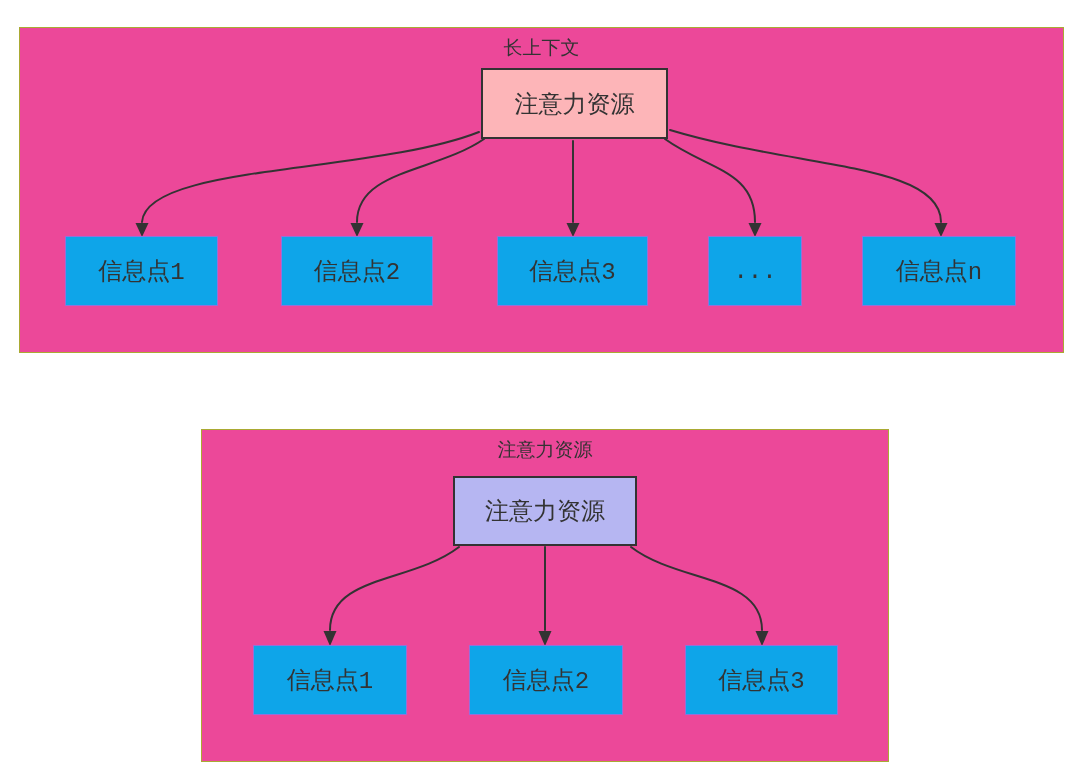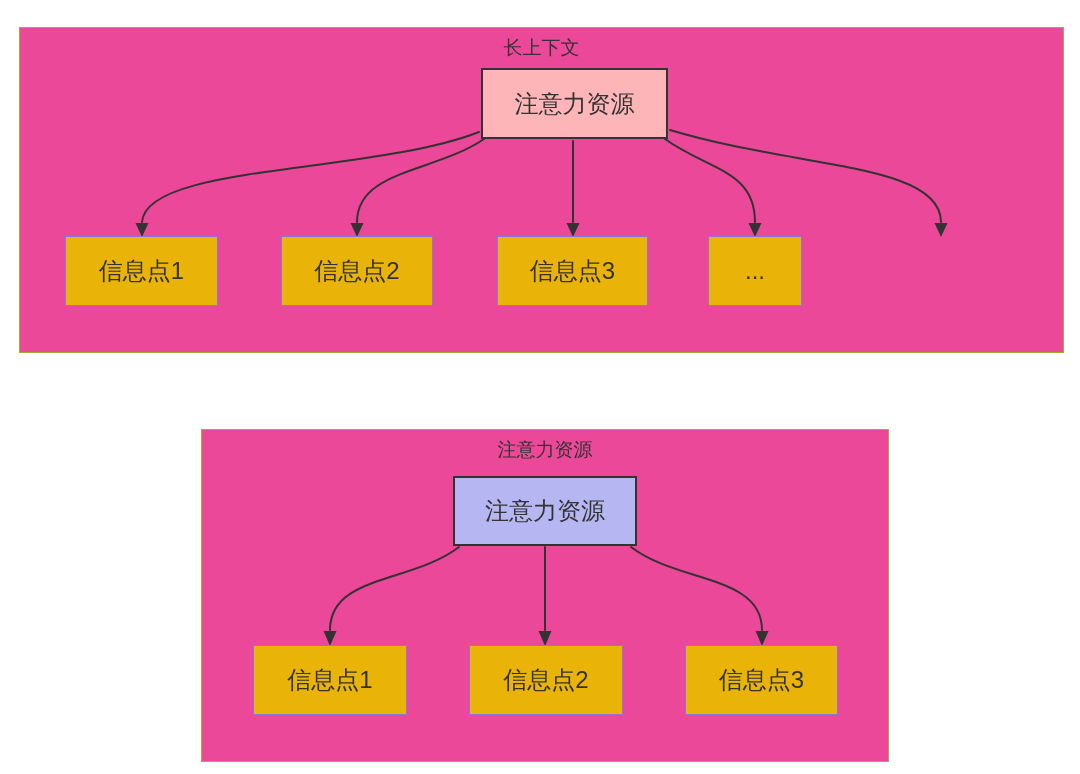--- a/index.html
+++ b/index.html
@@ -44,22 +44,23 @@
     position: absolute;
     box-sizing: border-box;
     display: flex;
     align-items: center;
     justify-content: center;
     font-size: 24px;
     color: #333333;
     z-index: 2;
   }
   .node-info {
-    background: #eab308;
+    background: #0ea5e9;
     border: 1.5px solid #9370db;
+    font-family: Liberation Mono, monospace;
   }
   .node-attention {
     border: 2.5px solid #333333;
   }
   .attn-long  { background: #fdb5b8; left: 481px; top: 68px;  width: 187px; height: 71px; }
   .attn-short { background: #b6b6f2; left: 453px; top: 476px; width: 184px; height: 70px; }
 
   
   .ln-1 { left: 65px;  top: 236px; width: 153px; height: 70px; }
   .ln-2 { left: 281px; top: 236px; width: 152px; height: 70px; }
@@ -109,20 +110,21 @@
       <polygon points="755.5,631 768.5,631 762,646"></polygon>
     </g>
   </svg>
 
   <div class="node node-attention attn-long">注意力资源</div>
 
   <div class="node node-info ln-1">信息点1</div>
   <div class="node node-info ln-2">信息点2</div>
   <div class="node node-info ln-3">信息点3</div>
   <div class="node node-info ln-4">...</div>
+  <div class="node node-info ln-5">信息点n</div>
 
   <div class="node node-attention attn-short">注意力资源</div>
 
   <div class="node node-info sn-1">信息点1</div>
   <div class="node node-info sn-2">信息点2</div>
   <div class="node node-info sn-3">信息点3</div>
 
 </div>
 
 </body></html>

